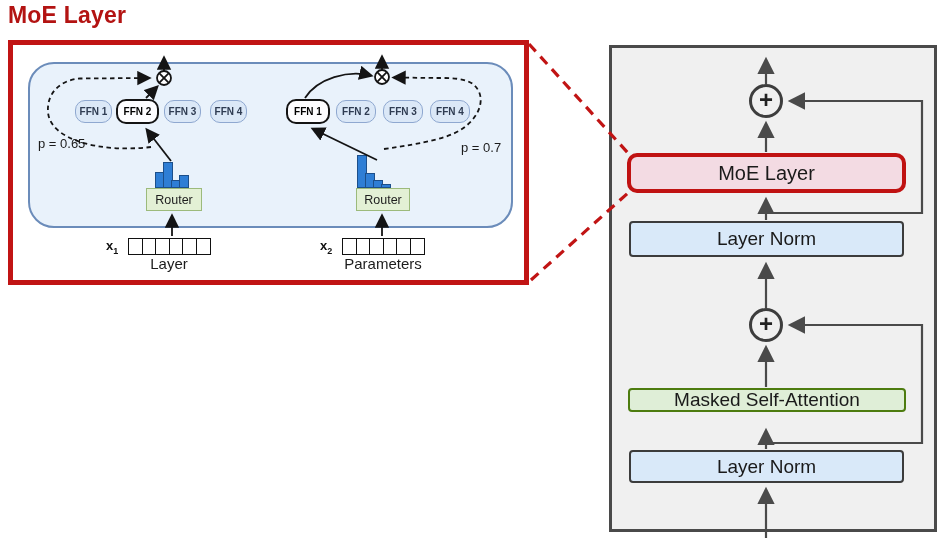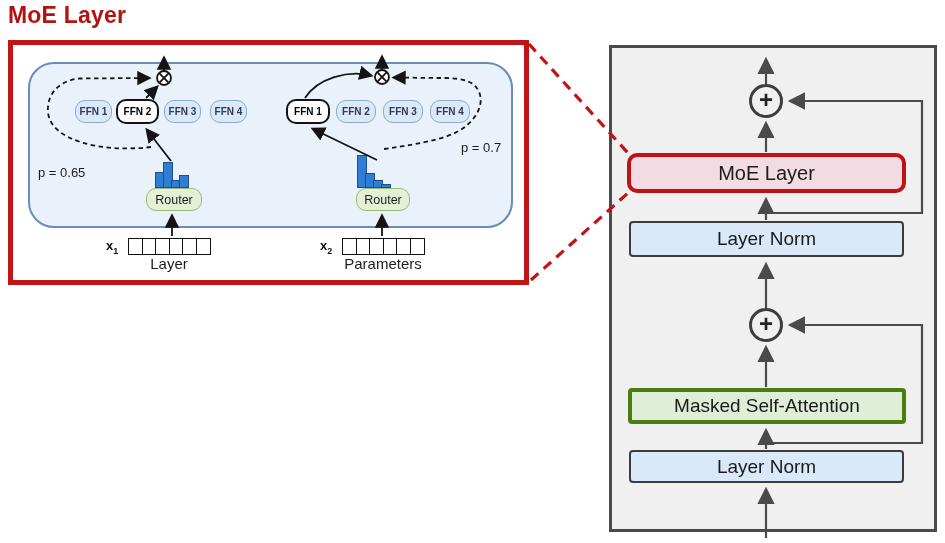--- a/index.html
+++ b/index.html
@@ -11,21 +11,21 @@
   
   #moe-detail-box{left:8px;top:40px;width:521px;height:245px;border:5px solid #c11414;
       box-sizing:border-box;background:#fff;}
   #expert-panel{left:28px;top:62px;width:485px;height:166px;border:2px solid #6b8cba;
       box-sizing:border-box;border-radius:26px;background:#e9f2fb;}
   .ffn{position:absolute;height:23px;box-sizing:border-box;border:1.5px solid #8fa8d0;
       border-radius:10px;background:#dbe8f7;color:#2f3c52;font-size:10px;font-weight:600;
       display:flex;align-items:center;justify-content:center;white-space:nowrap;}
   .ffn.selected{background:#fdfdff;border:2px solid #141414;color:#000;font-weight:700;}
   .router{position:absolute;height:23px;box-sizing:border-box;border:1.5px solid #9cba7b;
-      border-radius:10px;background:#e3f0d5;color:#1d1d1d;font-size:12.5px;display:flex;
+      border-radius:0;background:#e3f0d5;color:#1d1d1d;font-size:12.5px;display:flex;
       align-items:center;justify-content:center;}
   .plabel{position:absolute;font-size:13px;color:#1c1c1c;}
   .hist{position:absolute;display:flex;align-items:flex-end;}
   .hbar{width:9.5px;box-sizing:border-box;background:#2e7ed5;border:1.5px solid #1c4f8a;
       margin-left:-1.5px;}
   .hbar:first-child{margin-left:0;}
   .tokvec{position:absolute;display:flex;height:15px;border:1.8px solid #111;
       background:#fff;}
   .tokcell{width:13.5px;box-sizing:border-box;border-right:1.8px solid #111;background:#fff;}
   .tokcell:last-child{border-right:none;}
@@ -34,21 +34,21 @@
   .tokcaption{position:absolute;font-size:15px;color:#1c1c1c;text-align:center;}
   
   #transformer-block-panel{left:609px;top:45px;width:328px;height:487px;box-sizing:border-box;
       border:3px solid #4a4a4a;background:#f0f0f0;}
   .blockbox{position:absolute;box-sizing:border-box;border-radius:4px;display:flex;
       align-items:center;justify-content:center;color:#1a1a1a;}
   #moe-layer-box{left:627px;top:153px;width:279px;height:40px;border:4px solid #c01212;
       border-radius:10px;background:#f3dbe3;font-size:20px;}
   #layer-norm-1-box{left:629px;top:221px;width:275px;height:36px;border:2px solid #3c3c3c;
       background:#d9e9f9;font-size:19px;}
-  #masked-self-attention-box{left:628px;top:388px;width:278px;height:36px;border:4px solid #4d7c0f;
+  #masked-self-attention-box{left:628px;top:388px;width:278px;height:24px;border:2px solid #4d7c0f;
       background:#dfeed7;font-size:19px;}
   #layer-norm-2-box{left:629px;top:450px;width:275px;height:33px;border:2px solid #3c3c3c;
       background:#d9e9f9;font-size:19px;}
   .addcircle{position:absolute;width:34px;height:34px;box-sizing:border-box;border:3px solid #3d3d3d;
       border-radius:50%;background:#f0f0f0;color:#222;font-size:24px;font-weight:bold;
       display:flex;align-items:center;justify-content:center;line-height:1;padding-bottom:2px;}
   #overlay-svg{left:0;top:0;pointer-events:none;}
 </style>
 </head>
 <body>
@@ -60,21 +60,21 @@
 <div class="ffn" style="left:75px;top:100px;width:37px;">FFN 1</div>
 <div class="ffn selected" style="left:116px;top:99px;width:43px;height:25px;">FFN 2</div>
 <div class="ffn" style="left:164px;top:100px;width:37px;">FFN 3</div>
 <div class="ffn" style="left:210px;top:100px;width:37px;">FFN 4</div>
 
 <div class="ffn selected" style="left:286px;top:99px;width:44px;height:25px;">FFN 1</div>
 <div class="ffn" style="left:336px;top:100px;width:40px;">FFN 2</div>
 <div class="ffn" style="left:383px;top:100px;width:40px;">FFN 3</div>
 <div class="ffn" style="left:430px;top:100px;width:40px;">FFN 4</div>
 
-<div class="plabel" style="left:38px;top:165px;">p = 0.65</div>
+<div class="plabel" style="left:38px;top:136px;">p = 0.65</div>
 <div class="plabel" style="left:461px;top:140px;">p = 0.7</div>
 
 <div class="hist" style="left:155px;top:154px;height:34px;">
     <div class="hbar" style="height: 16px; background: rgb(46, 126, 213);"></div>
     <div class="hbar" style="height: 26px; background: rgb(46, 126, 213);"></div>
     <div class="hbar" style="height: 8px; background: rgb(46, 126, 213);"></div>
     <div class="hbar" style="height: 13px; background: rgb(46, 126, 213);"></div>
   </div>
 <div class="hist" style="left:357px;top:154px;height:34px;">
     <div class="hbar" style="height: 33px; background: rgb(46, 126, 213);"></div>

